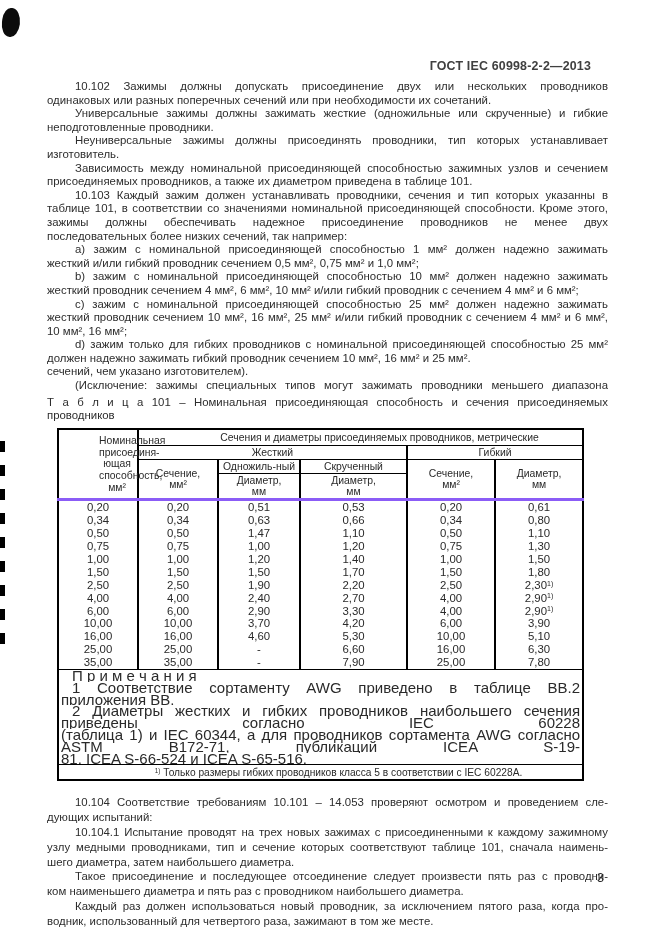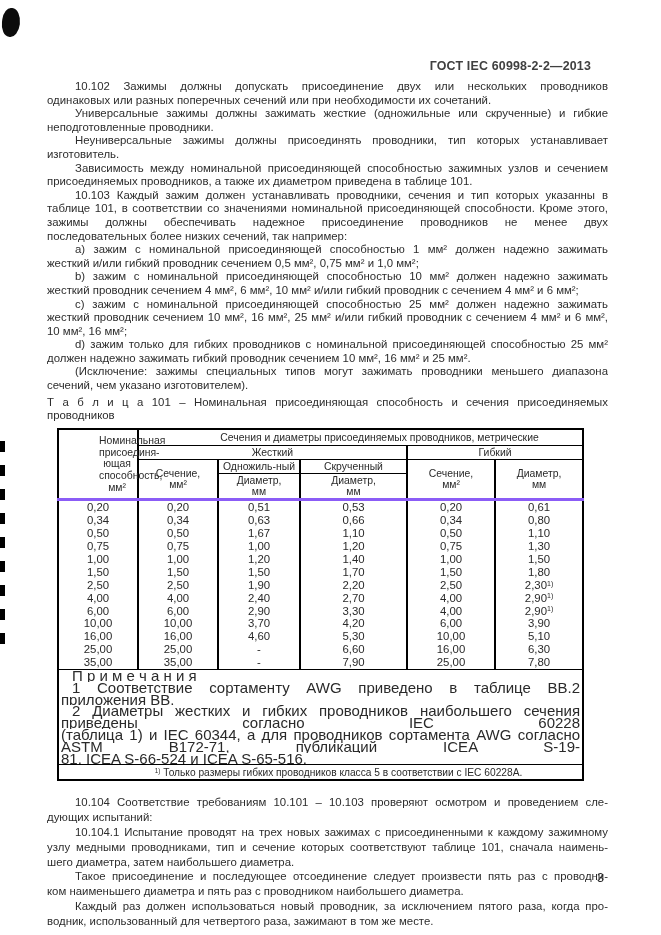--- a/index.html
+++ b/index.html
@@ -90,22 +90,22 @@
         <div class="para">
           <div class="line first">c) зажим с номинальной присоединяющей способностью 25 мм² должен надежно зажимать</div>
           <div class="line">жесткий проводник сечением 10 мм², 16 мм², 25 мм² и/или гибкий проводник с сечением 4 мм² и 6 мм²,</div>
           <div class="line last">10 мм², 16 мм²;</div>
         </div>
         <div class="para">
           <div class="line first">d) зажим только для гибких проводников с номинальной присоединяющей способностью 25 мм²</div>
           <div class="line last">должен надежно зажимать гибкий проводник сечением 10 мм², 16 мм² и 25 мм².</div>
         </div>
         <div class="para">
+          <div class="line last">сечений, чем указано изготовителем).</div>
           <div class="line first">(Исключение: зажимы специальных типов могут зажимать проводники меньшего диапазона</div>
-          <div class="line last">сечений, чем указано изготовителем).</div>
         </div>
       </div>
 
     <div class="caption" id="caption">
         <div class="para">
           <div class="line">Т а б л и ц а  101  –  Номинальная присоединяющая способность и сечения присоединяемых</div>
           <div class="line last">проводников</div>
         </div>
       </div>
 
@@ -161,21 +161,21 @@
             <td>0,34</td>
             <td>0,34</td>
             <td>0,63</td>
             <td>0,66</td>
             <td>0,34</td>
             <td>0,80</td>
           </tr>
           <tr>
             <td>0,50</td>
             <td>0,50</td>
-            <td>1,67</td>
+            <td>1,47</td>
             <td>1,10</td>
             <td>0,50</td>
             <td>1,10</td>
           </tr>
           <tr>
             <td>0,75</td>
             <td>0,75</td>
             <td>1,00</td>
             <td>1,20</td>
             <td>0,75</td>
@@ -271,21 +271,21 @@
             </td>
         </tr>
         <tr>
           <td colspan="6" class="footnote-cell"><sup>1)</sup> Только размеры гибких проводников класса 5 в соответствии с IEC 60228A.</td>
         </tr>
       </tbody>
     </table>
 
     <div class="after" id="after">
         <div class="para">
-          <div class="line first">10.104 Соответствие требованиям 10.101 – 10.103 проверяют осмотром и проведением сле-</div>
+          <div class="line first">10.104 Соответствие требованиям 10.101 – 14.053 проверяют осмотром и проведением сле-</div>
           <div class="line last">дующих испытаний:</div>
         </div>
         <div class="para">
           <div class="line first">10.104.1 Испытание проводят на трех новых зажимах с присоединенными к каждому зажимному</div>
           <div class="line">узлу медными проводниками, тип и сечение которых соответствуют таблице 101, сначала наимень-</div>
           <div class="line last">шего диаметра, затем наибольшего диаметра.</div>
         </div>
         <div class="para">
           <div class="line first">Такое присоединение и последующее отсоединение следует произвести пять раз с проводни-</div>
           <div class="line last">ком наименьшего диаметра и пять раз с проводником наибольшего диаметра.</div>

